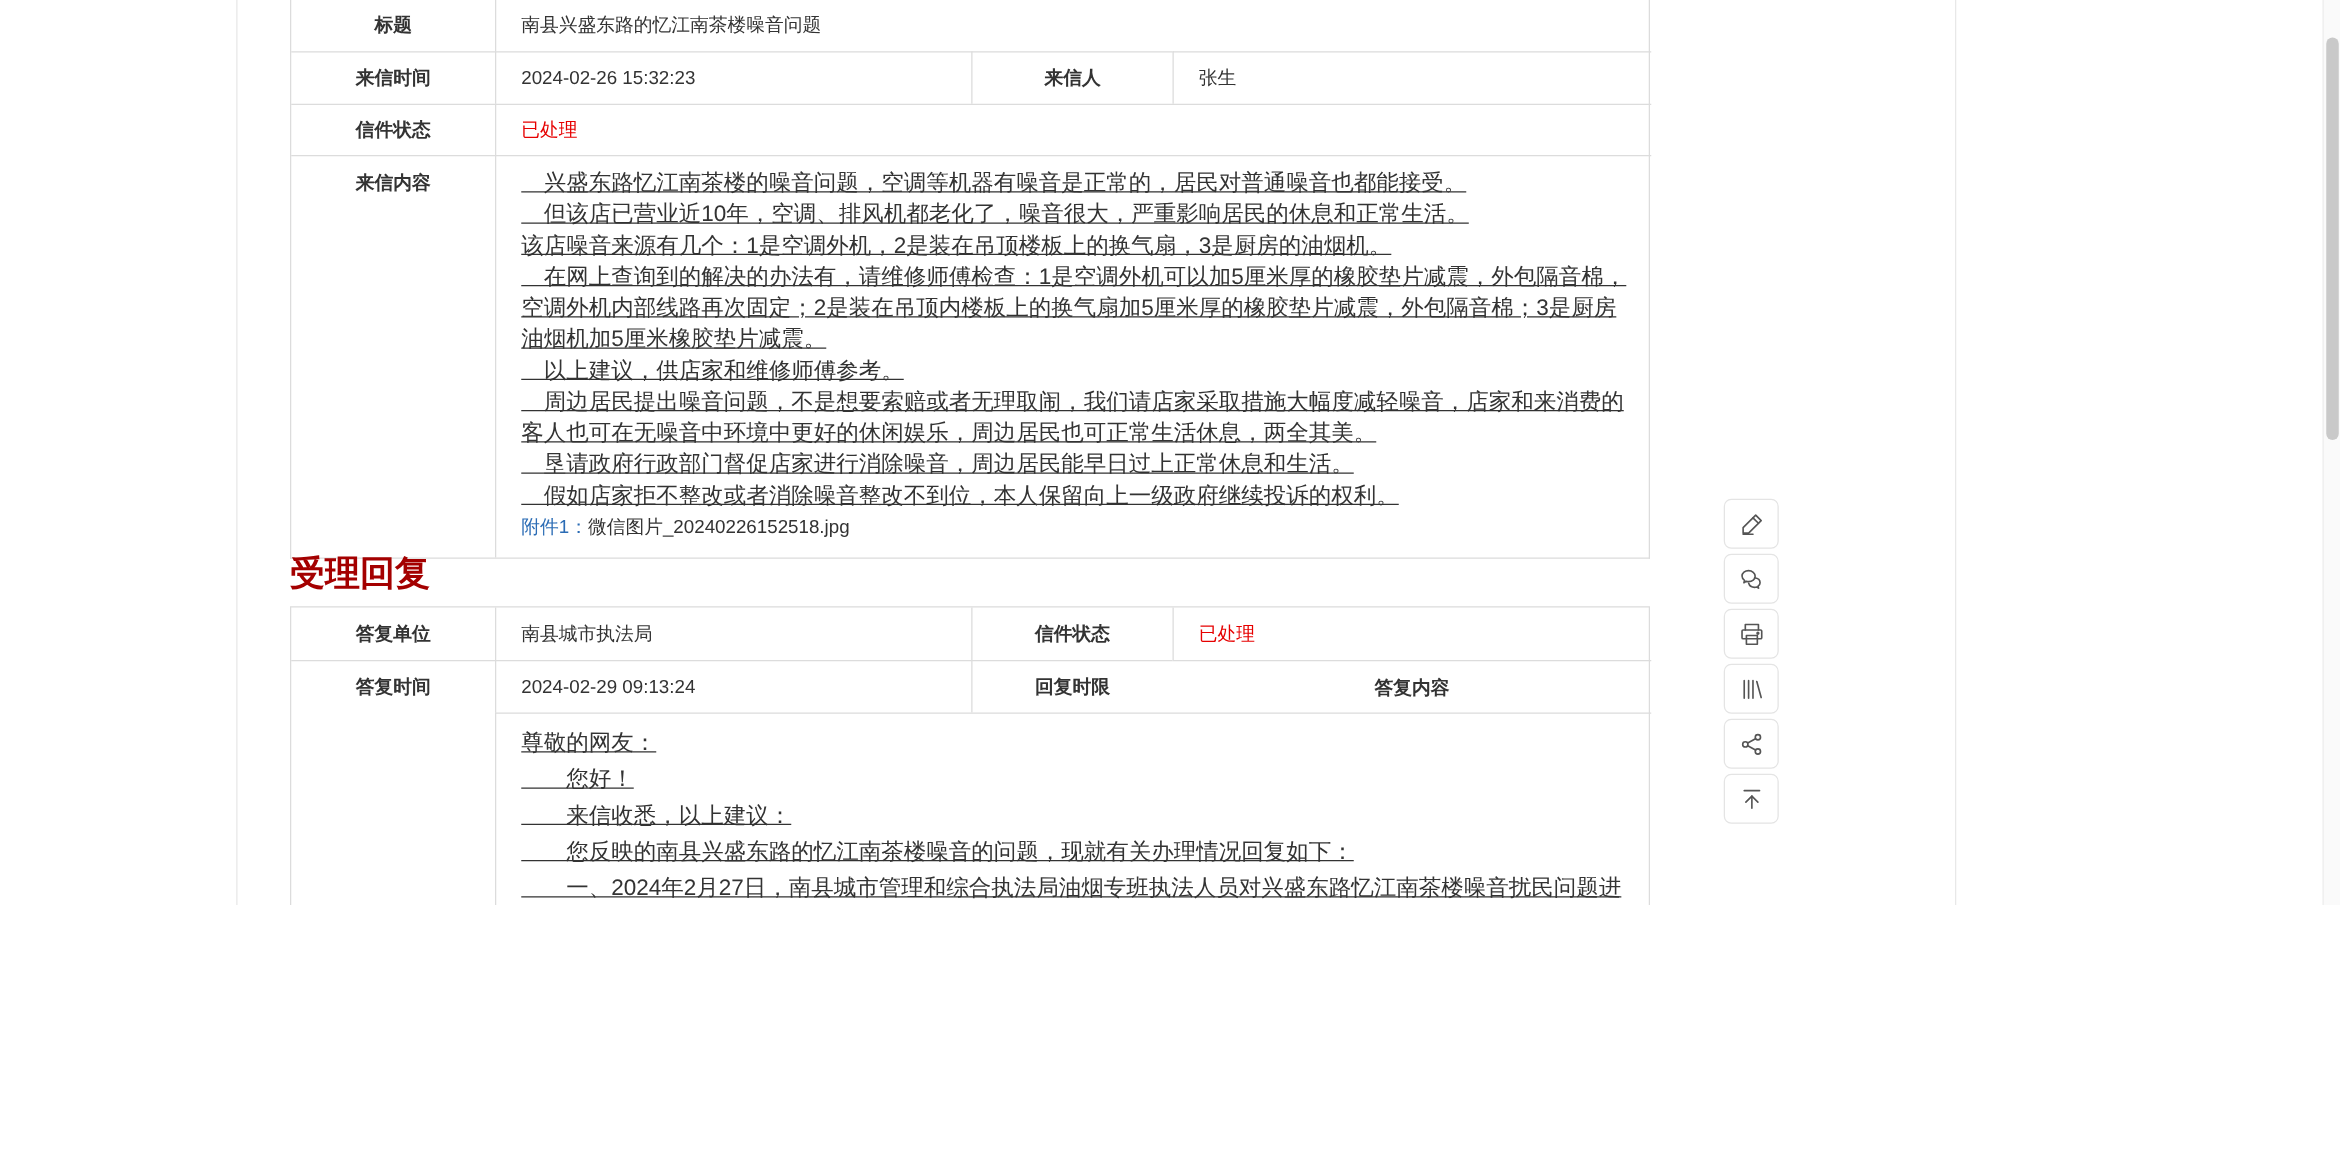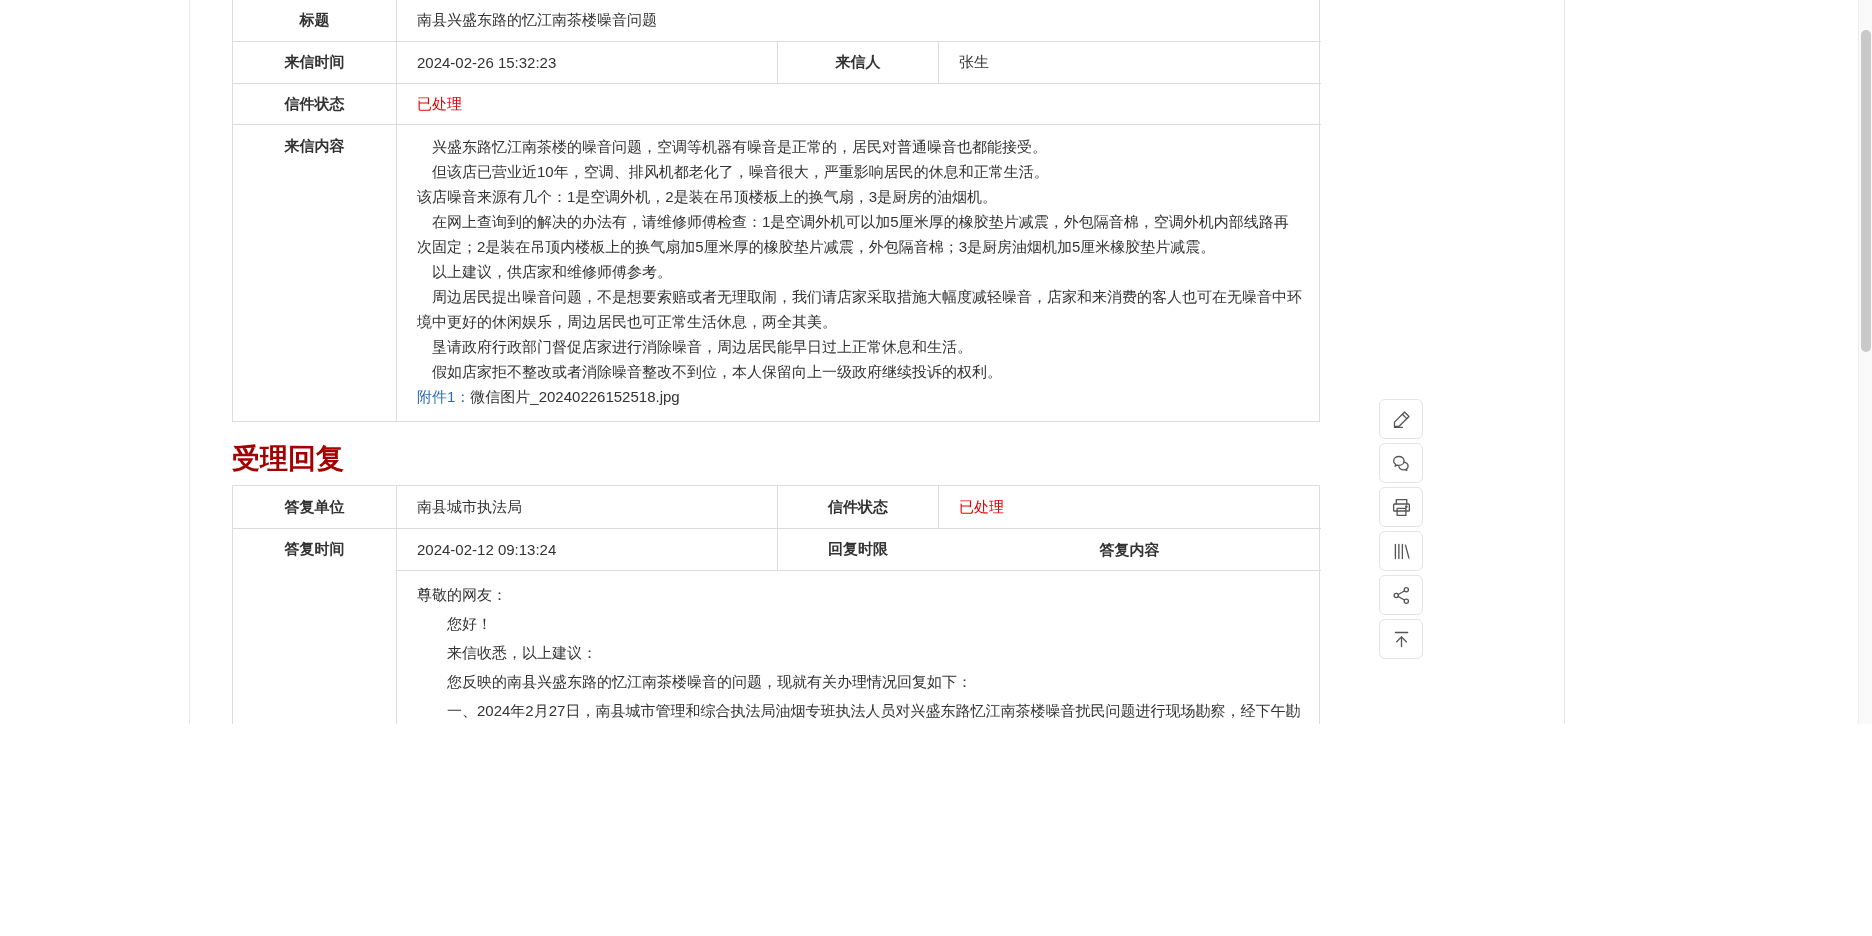--- a/index.html
+++ b/index.html
@@ -22,21 +22,21 @@
   .cell { box-sizing:border-box; font-size:15px; color:#333; }
   .bl { border-left:1px solid #dcdcdc; }
   .bt { border-top:1px solid #dcdcdc; }
   .label { display:flex; align-items:center; justify-content:center; font-weight:bold; }
   .label-top { align-items:flex-start; padding-top:12px; }
   .value { display:flex; align-items:center; padding:0 18px 0 20px; }
   .span3 { grid-column:2 / 5; }
   .content-cell { grid-column:2 / 5; padding:9px 18px 12px 20px; }
   .reply-body { min-height:380px; }
 
-  .content-line { white-space:pre-wrap; font-size:15px; }
+  .content-line { white-space:pre-wrap; font-size:18px;text-decoration:underline; }
   .letter-content .content-line { line-height:25px; }
   .reply-content .content-line { line-height:29px; }
 
   .status { color:#e60000; }
 
   .attachment-line { line-height:25px; font-size:15px; margin-top:0; }
   .attachment-label { color:#2b6cb5; cursor:pointer;margin-top:11px; }
   .attachment-file { color:#333; cursor:pointer; }
 
   .section-heading { position:absolute; left:232px; top:446px; margin:0; font-size:28px;
@@ -98,21 +98,21 @@
   <h2 class="section-heading">受理回复</h2>
 
   <div class="reply-table-wrap">
     <div class="info-table" id="reply-table">
       <div class="cell label">答复单位</div>
       <div class="cell value bl">南县城市执法局</div>
       <div class="cell label bl">信件状态</div>
       <div class="cell value bl status">已处理</div>
 
       <div class="cell label bt">答复时间</div>
-      <div class="cell value bt bl">2024-02-12 09:13:24</div>
+      <div class="cell value bt bl">2024-02-29 09:13:24</div>
       <div class="cell label bt bl">回复时限</div>
 
       <div class="cell label label-top bt">答复内容</div>
       <div class="cell content-cell reply-body bt bl reply-content">
         <div>
             <div class="content-line">尊敬的网友：</div>
             <div class="content-line">　　您好！</div>
             <div class="content-line">　　来信收悉，以上建议：</div>
             <div class="content-line">　　您反映的南县兴盛东路的忆江南茶楼噪音的问题，现就有关办理情况回复如下：</div>
             <div class="content-line">　　一、2024年2月27日，南县城市管理和综合执法局油烟专班执法人员对兴盛东路忆江南茶楼噪音扰民问题进行现场勘察，经下午勘察和夜间12点到现场核实噪音污染源，发现忆江南北侧墙上空调外机（画红圈）有一台故障，引发异响。</div>

